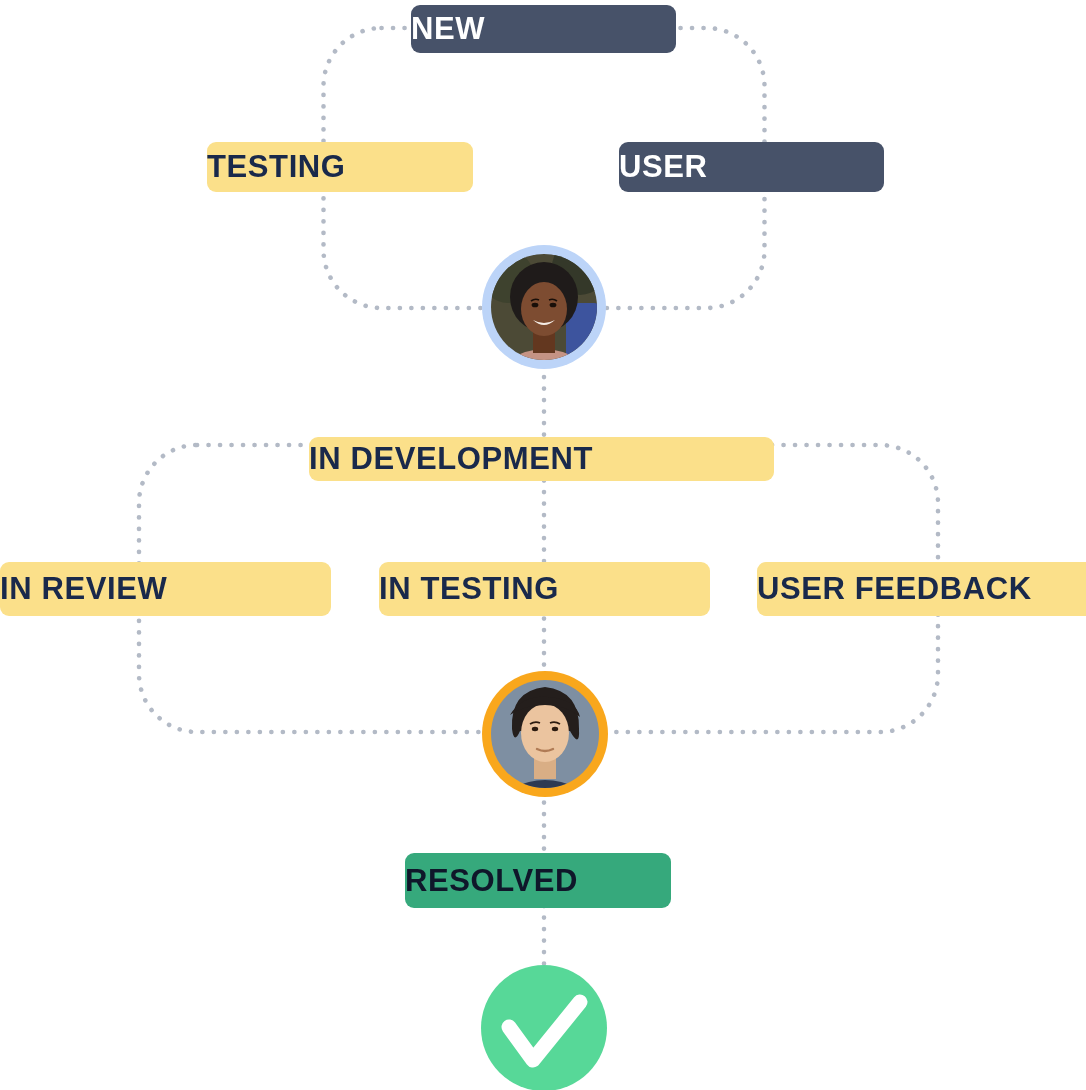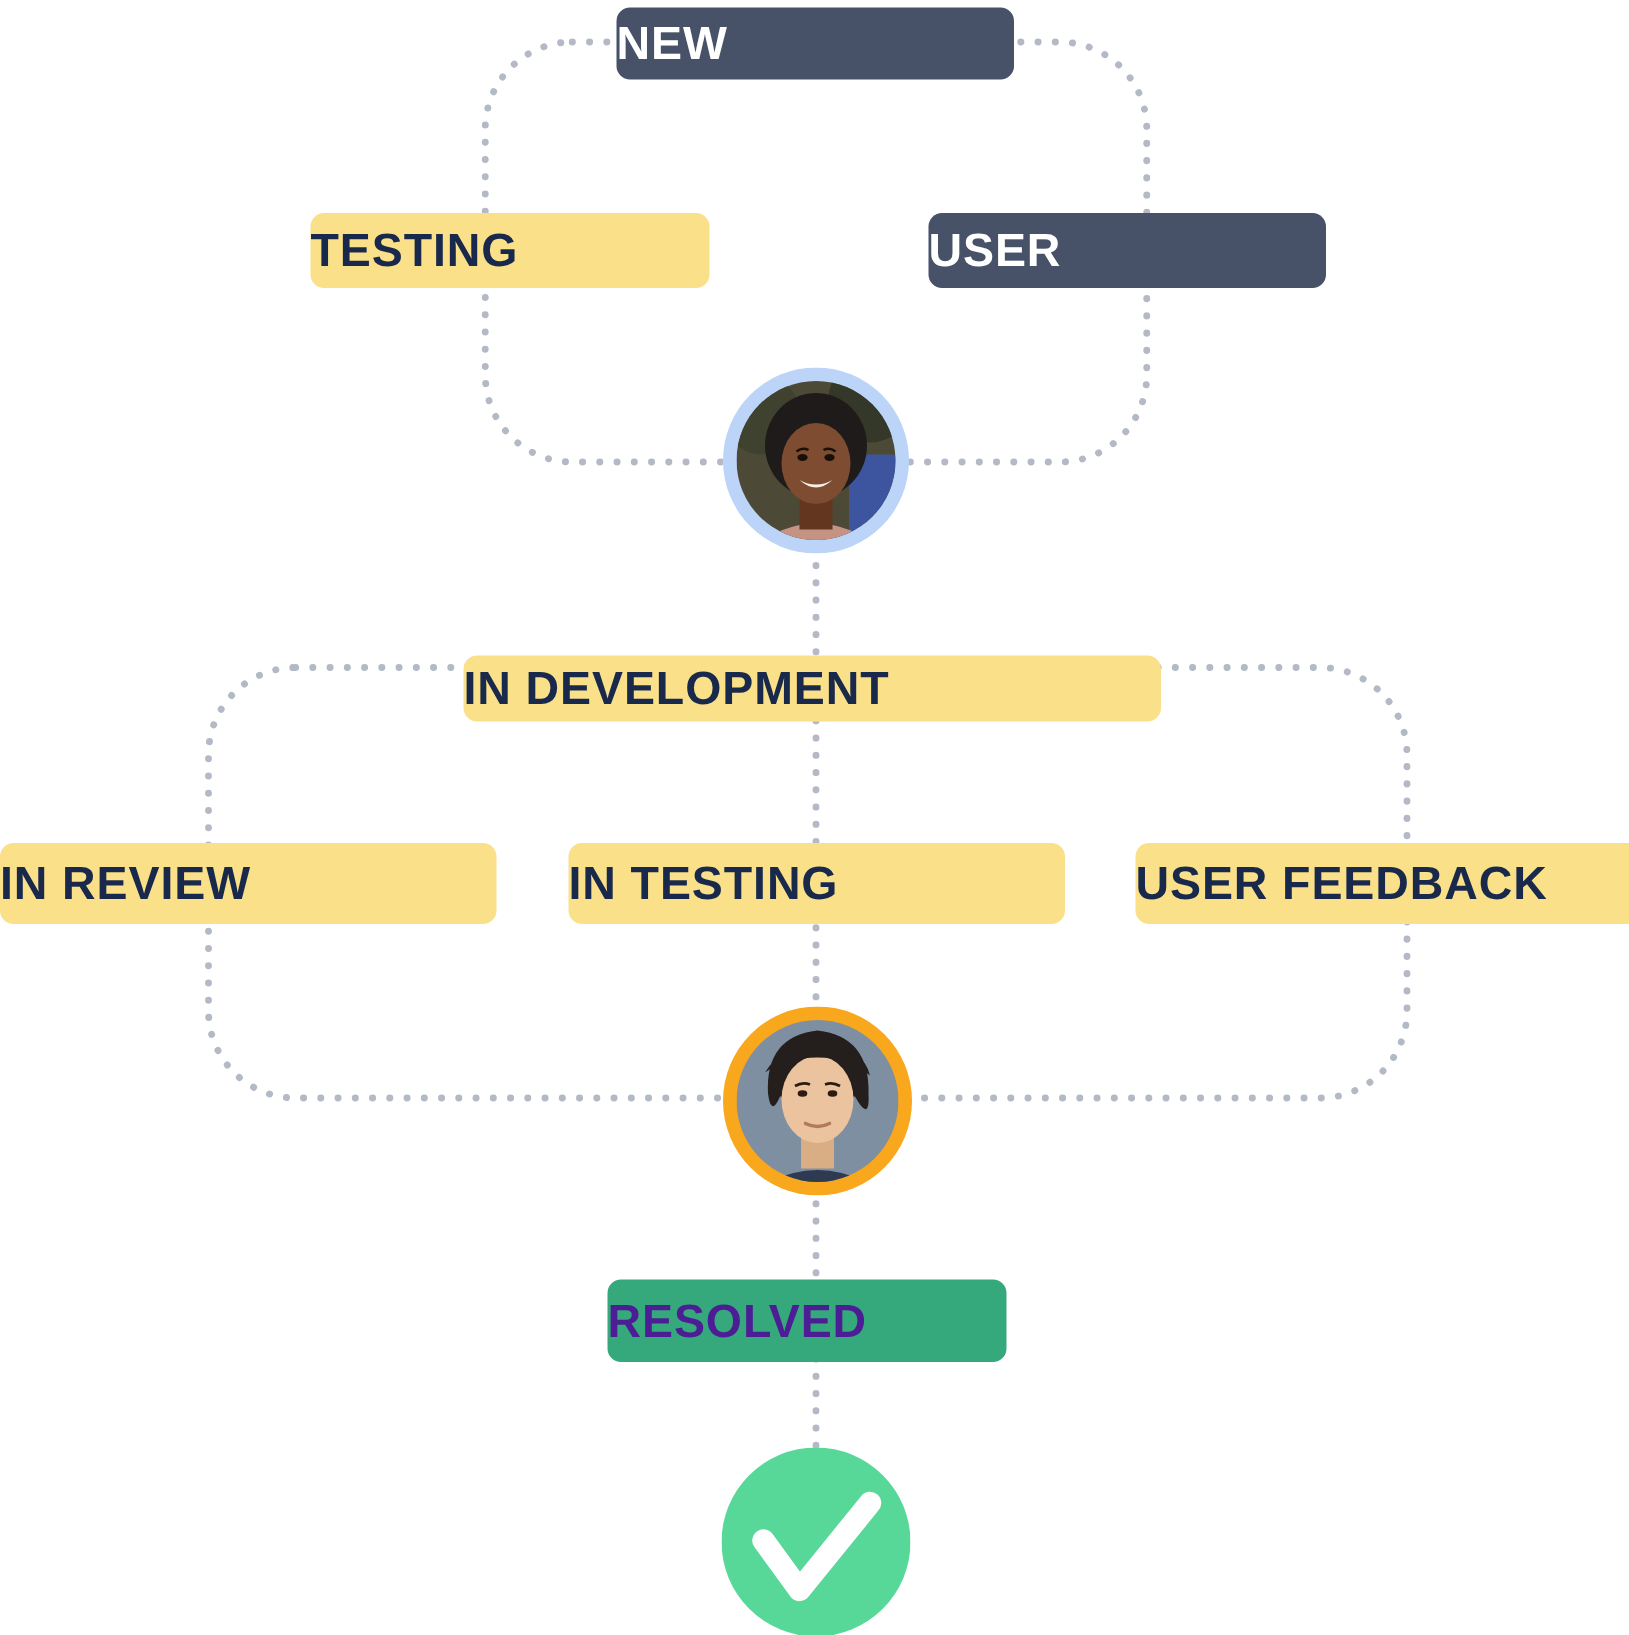--- a/index.html
+++ b/index.html
@@ -4,21 +4,21 @@
 <style>
   html,body{margin:0;padding:0;}
   body{width:1086px;height:1090px;position:relative;overflow:hidden;background:#ffffff;
        font-family:"Liberation Sans", sans-serif;}
   .canvas{position:absolute;inset:0;}
   svg.lines{position:absolute;left:0;top:0;z-index:1;}
   .chip{position:absolute;z-index:2;display:flex;align-items:center;
         border-radius:9px;font-weight:700;font-size:31px;letter-spacing:.6px;white-space:nowrap;}
   .chip.dark{background:#475269;color:#ffffff;}
   .chip.yellow{background:#FBE08A;color:#19294B;}
-  .chip.green{background:#36A97C;color:#4c1d95;}
+  .chip.green{background:#36A97C;color:#0f172a;}
   #chip-new{left:411px;top:5px;width:265px;height:48px;}
   #chip-backlog{left:207px;top:142px;width:266px;height:50px;}
   #chip-ready{left:619px;top:142px;width:265px;height:50px;}
   #chip-in-development{left:309px;top:417px;width:465px;height:44px;margin-top:20px;}
   #chip-in-review{left:0px;top:562px;width:331px;height:54px;}
   #chip-in-testing{left:379px;top:562px;width:331px;height:54px;}
   #chip-user-feedback{left:757px;top:562px;width:340px;height:54px;}
   #chip-resolved{left:405px;top:853px;width:266px;height:55px;}
   .avatar{position:absolute;z-index:2;}
   #avatar-1{left:482px;top:245px;width:124px;height:124px;}

